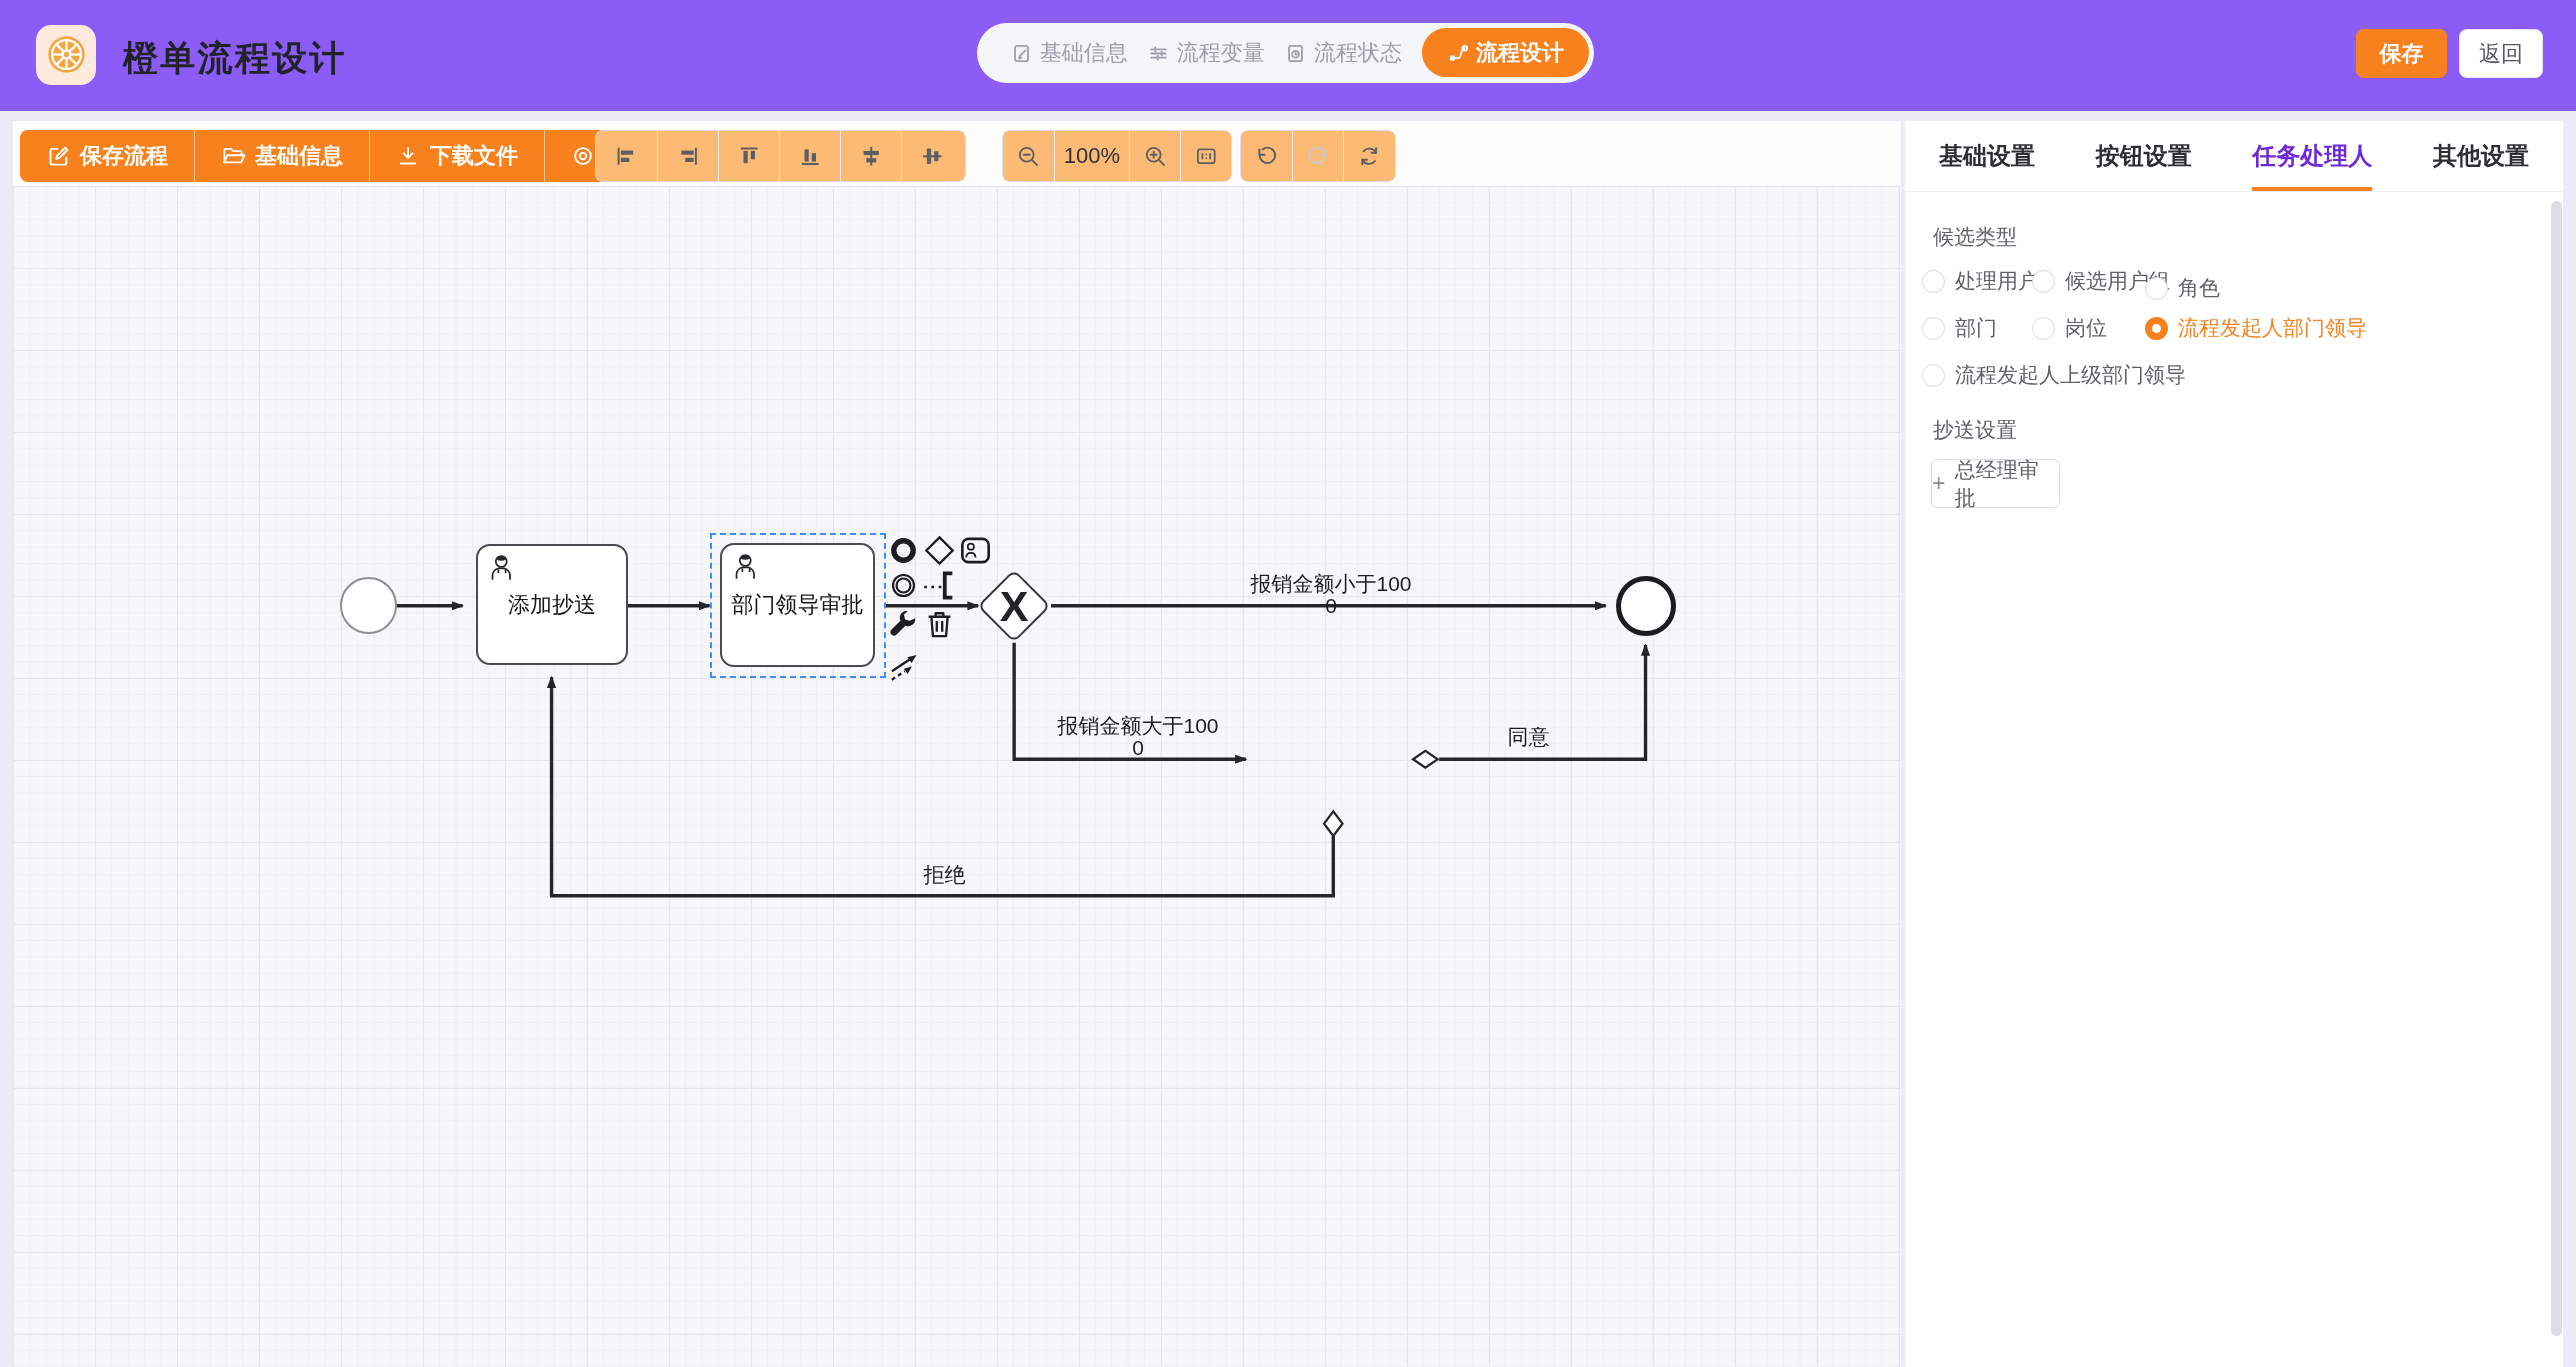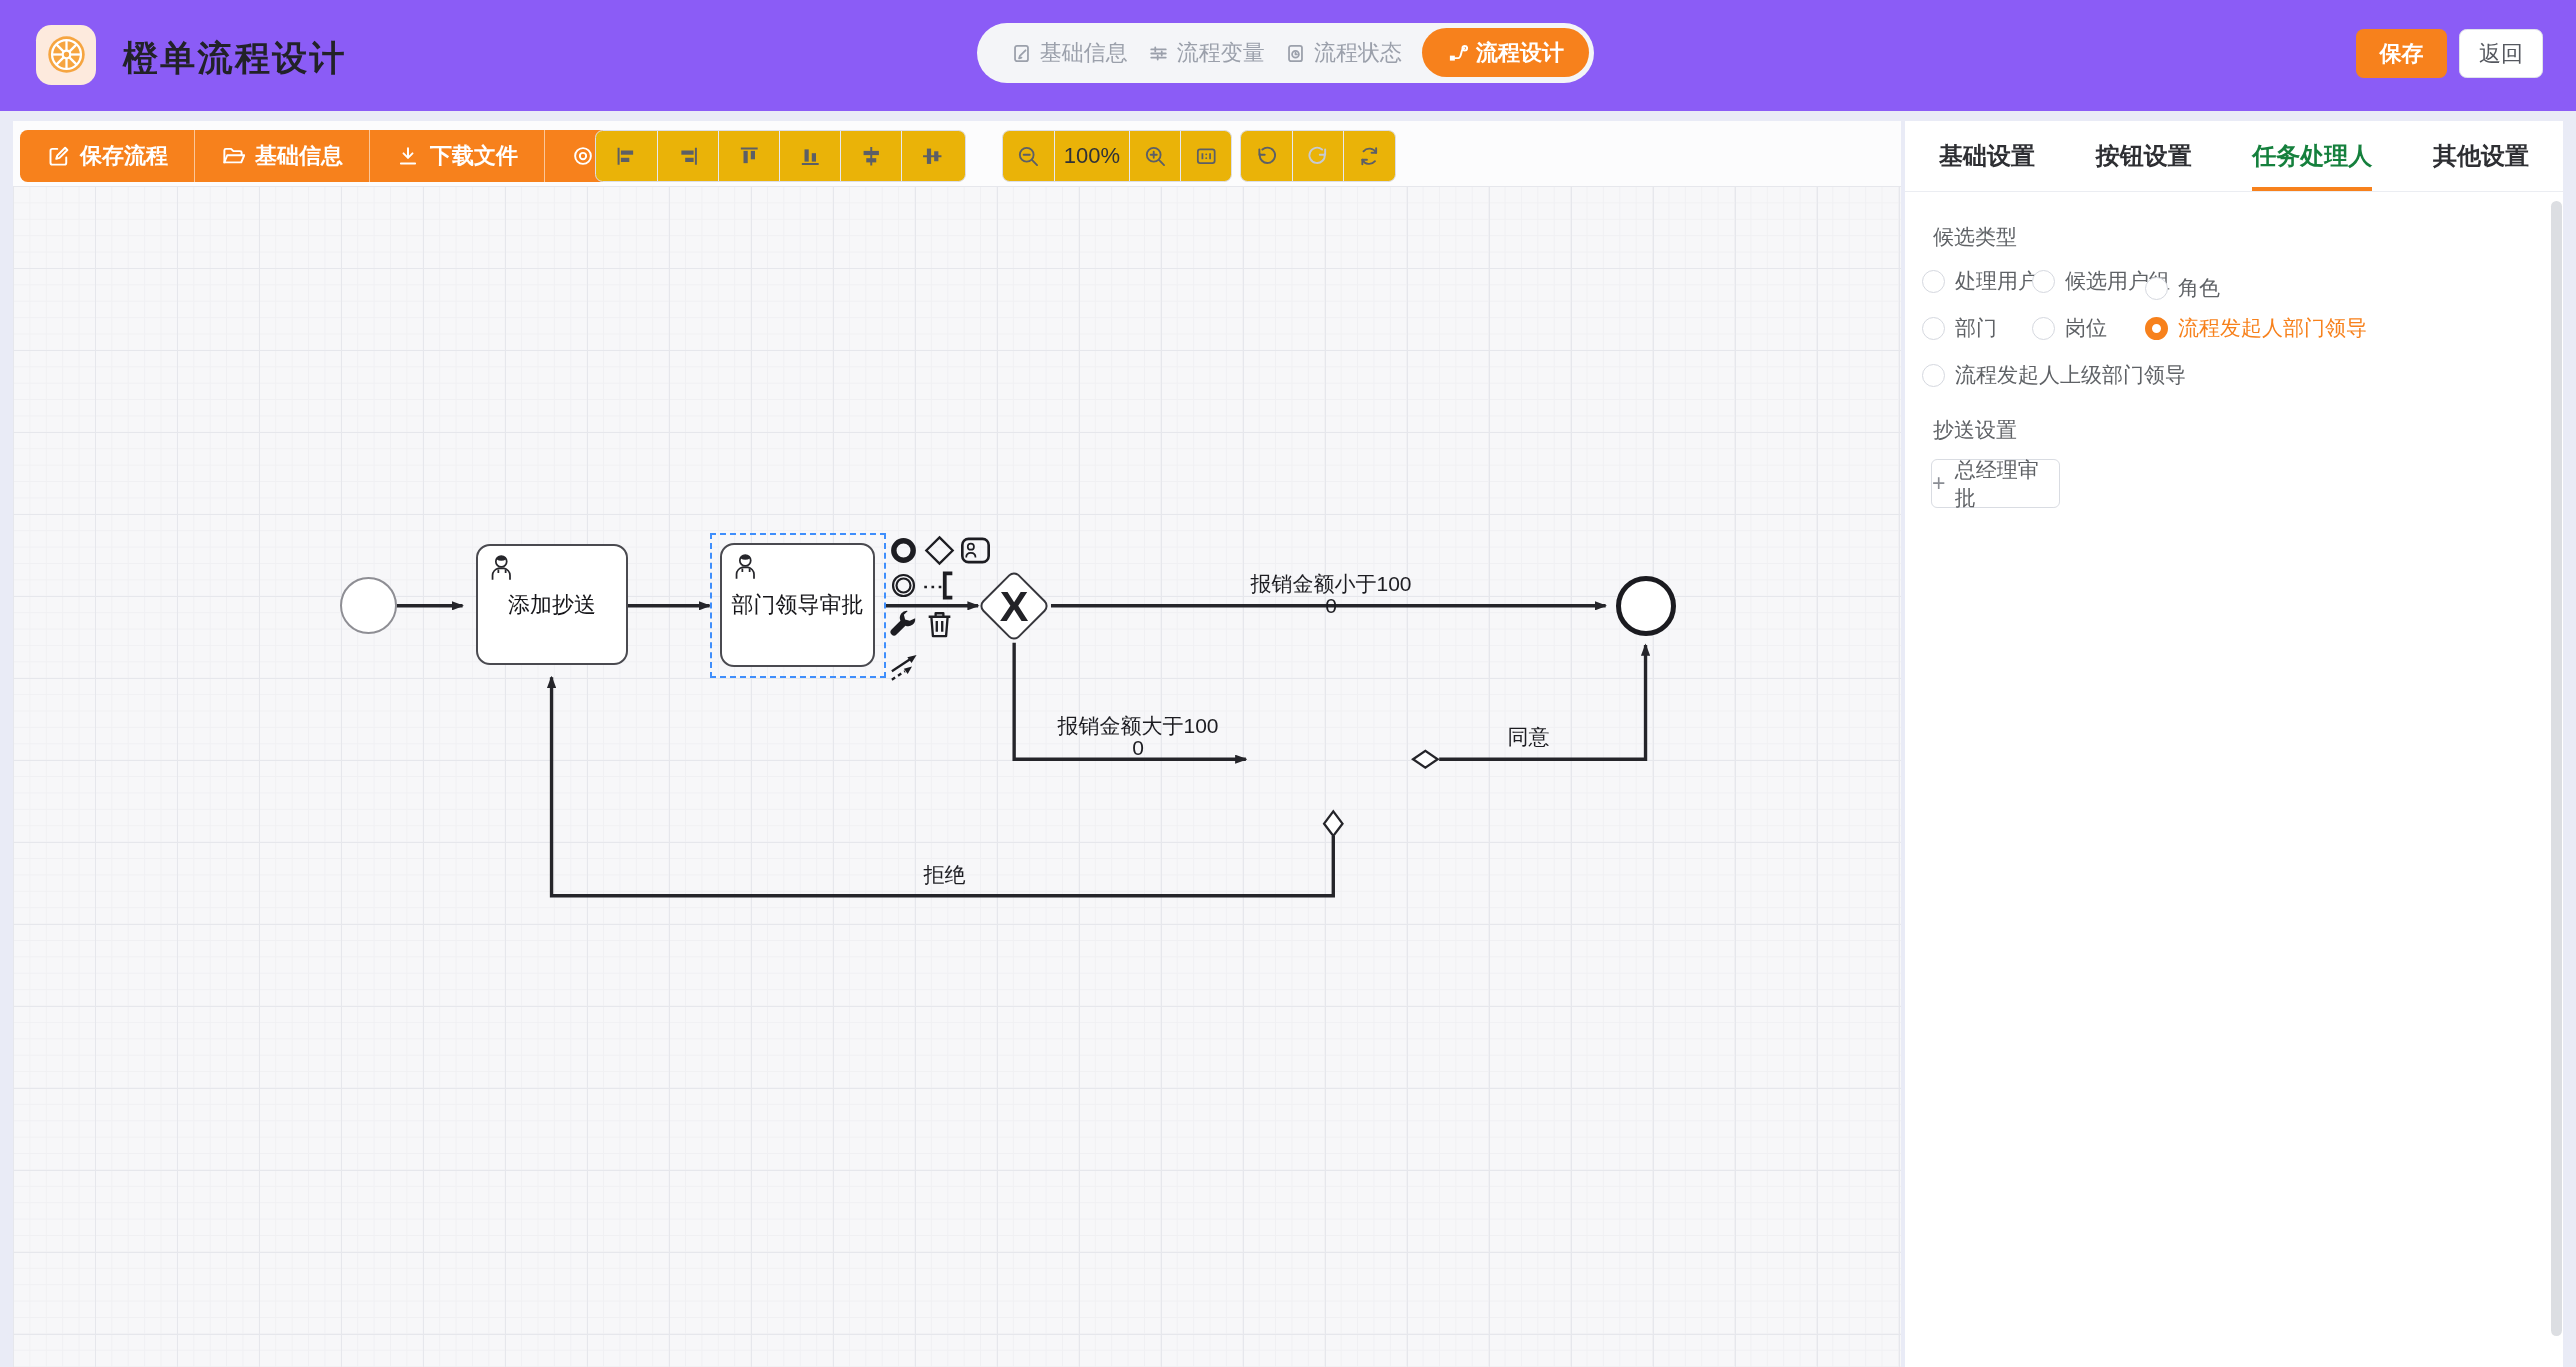--- a/index.html
+++ b/index.html
@@ -12,21 +12,21 @@
   .logo { position:absolute; left:36px; top:24.5px; width:60px; height:60px; border-radius:15.3px; background:#fdeadd; display:flex; align-items:center; justify-content:center; }
   .app-title { position:absolute; left:123px; top:35px; font-size:35px; font-weight:700; color:#222228; letter-spacing:2.3px; }
   .nav-pill { position:absolute; left:977px; top:23px; width:617px; height:60px; border-radius:30px; background:#f4f5f8; display:flex; justify-content:space-between; padding:5.4px 5.4px 5.4px 34px; }
   .nav-item { display:flex; align-items:center; gap:7.7px; color:#9ba0ab; font-size:22px; cursor:pointer; }
   .nav-item.active { background:#f7811c; color:#ffffff; font-weight:700; height:49px; border-radius:24.5px; padding:0 24.5px; }
   .btn-save { position:absolute; left:2356px; top:29px; width:91px; height:49px; border-radius:7.7px; background:#f7811c; color:#fff; font-size:22px; font-weight:700; display:flex; align-items:center; justify-content:center; }
   .btn-back { position:absolute; left:2459px; top:29px; width:84px; height:49px; border-radius:7.7px; background:#fff; border:1.5px solid #e0e3ea; color:#55585f; font-size:22px; display:flex; align-items:center; justify-content:center; }
 
   
   .toolbar-strip { position:absolute; left:13px; top:121px; width:1888px; height:65px; background:#fcfcfd; }
-  .tool-group { position:absolute; top:130px; height:52px; display:flex; align-items:stretch; border-radius:7.7px; background:#eab308; border:1.5px solid #dbdeea; overflow:hidden; }
+  .tool-group { position:absolute; top:130px; height:52px; display:flex; align-items:stretch; border-radius:7.7px; background:#fdba74; border:1.5px solid #dbdeea; overflow:hidden; }
   .tg-file { left:20px; border:none; background:#f7811c; }
   .tg-file .tg-btn { color:#fff; font-size:22px; font-weight:700; gap:10px; padding:12px 26px; }
   .tg-file .tg-btn + .tg-btn { border-left:1.5px solid rgba(255,255,255,.55); }
   .tg-btn { display:flex; align-items:center; justify-content:center; color:#5c5f66; cursor:pointer; }
   .tg-icon-btn { width:61px; }
   .tg-icon-btn + .tg-icon-btn { border-left:1.5px solid #e6e8f0; }
   .tg-align { left:595px; width:371px; }
   .tg-zoom  { left:1002px; width:230px; }
   .tg-zoom .tg-btn + .tg-btn { border-left:1.5px solid #e6e8f0; }
   .zoom-val { width:75px; font-size:22px; color:#2e3138; }
@@ -58,21 +58,21 @@
   .gateway-x { position:absolute; width:52px; height:52px; display:flex; align-items:center; justify-content:center; font-size:43px; font-weight:900; color:#222227; z-index:3; }
   .selection-box { position:absolute; border:2.3px dashed #3f8efc; z-index:2; }
   .edge-label { position:absolute; z-index:2; text-align:center; font-size:21px; line-height:22px; color:#1d1d22; cursor:pointer; }
   .context-pad { position:absolute; z-index:4; width:123px; height:153px; }
   .cp-ic { position:absolute; color:#1d1d22; cursor:pointer; }
 
   
   .panel { position:absolute; left:1905px; top:121px; width:658px; height:1246px; background:#ffffff; }
   .panel-tabs { display:flex; justify-content:space-between; align-items:stretch; height:71px; padding:0 34px; border-bottom:1.5px solid #ebedf2; }
   .panel-tab { display:flex; align-items:center; font-size:24px; font-weight:700; color:#2e2f33; cursor:pointer; border-bottom:4.6px solid transparent; padding-top:4.6px; }
-  .panel-tab.active { color:#15803d; border-bottom-color:#f7811c;text-align:right; }
+  .panel-tab.active { color:#6d28d9; border-bottom-color:#f7811c;text-align:right; }
   .sec-label { position:absolute; left:28px; font-size:21px; color:#5f6266; }
   .radio-item { position:absolute; display:flex; align-items:center; cursor:pointer; height:26px; }
   .radio-circle { width:23px; height:23px; border-radius:50%; background:#fff; border:1.5px solid #d5d8df; flex:none; }
   .radio-item .radio-label { margin-left:10px; font-size:21px; color:#5f6266; white-space:nowrap; }
   .radio-item.selected .radio-circle { border:7px solid #f7811c; }
   .radio-item.selected .radio-label { color:#f7811c; }
   .btn-add-cc { position:absolute; left:26px; top:338px; width:129px; height:49px; border:1.5px solid #d9dce2; border-radius:6.1px; background:#fff; display:flex; align-items:center; justify-content:center; gap:9.2px; font-size:21px; color:#5f6266; cursor:pointer; }
   .plus-glyph { font-size:23px; color:#8a8d94; line-height:1; }
   .panel-scrollbar { position:absolute; left:2551px; top:201px; width:10.7px; height:1135px; border-radius:5.4px; background:#dcdee2; z-index:5; }
   svg.ic { display:block; }

